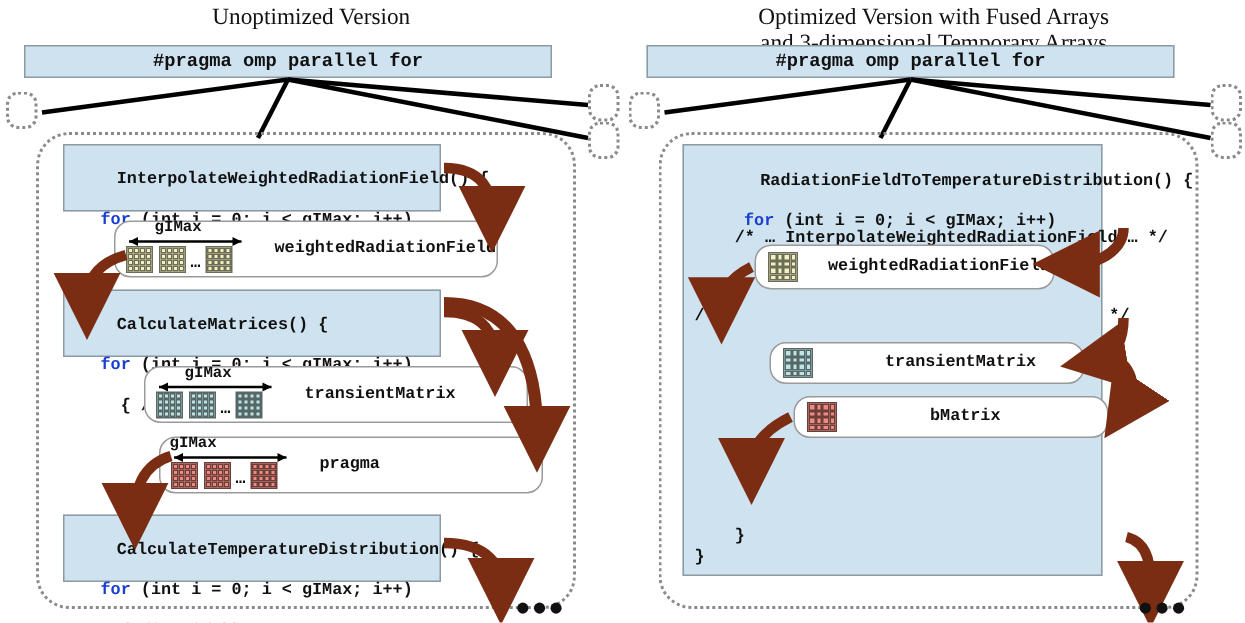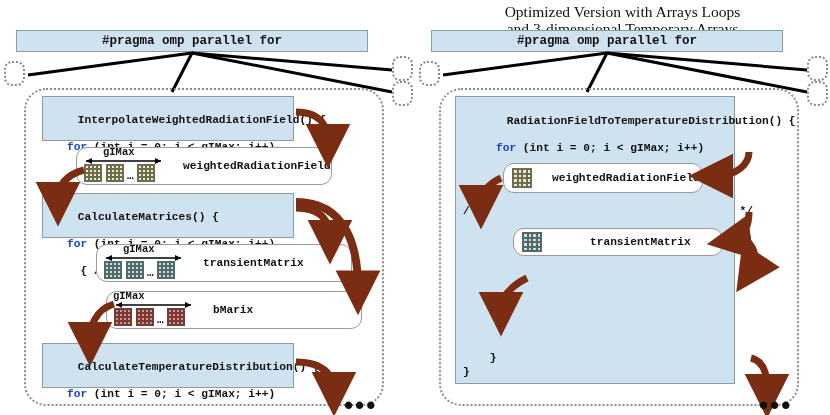--- a/index.html
+++ b/index.html
@@ -76,20 +76,21 @@
     position:absolute;font-size:26px;line-height:10px;color:#111;letter-spacing:2px;
     font-family:"Liberation Sans", sans-serif;font-weight:bold;
   }
 </style>
 </head>
 <body>
 
 <div class="panel left">
 
   <div class="ptitle">
+    <div>Unoptimized Version</div>
   </div>
 
   <div class="pragma">#pragma omp parallel for</div>
 
   <svg class="lines">
     <line x1="192" y1="53" x2="28" y2="75" stroke="#000" stroke-width="3"></line>
     <line x1="192" y1="53" x2="172" y2="92" stroke="#000" stroke-width="3"></line>
     <line x1="192" y1="53" x2="392" y2="70" stroke="#000" stroke-width="3"></line>
     <line x1="192" y1="53" x2="392" y2="92" stroke="#000" stroke-width="3"></line>
   </svg>
@@ -312,21 +313,21 @@
             <div class="cell" style="background: rgb(240, 138, 128); border: 0.5px solid rgb(108, 62, 58);"></div>
             <div class="cell" style="background: rgb(240, 138, 128); border: 0.5px solid rgb(108, 62, 58);"></div>
             <div class="cell" style="background: rgb(240, 138, 128); border: 0.5px solid rgb(108, 62, 58);"></div>
             <div class="cell" style="background: rgb(240, 138, 128); border: 0.5px solid rgb(108, 62, 58);"></div>
             <div class="cell" style="background: rgb(240, 138, 128); border: 0.5px solid rgb(108, 62, 58);"></div>
             <div class="cell" style="background: rgb(240, 138, 128); border: 0.5px solid rgb(108, 62, 58);"></div>
             <div class="cell" style="background: rgb(240, 138, 128); border: 0.5px solid rgb(108, 62, 58);"></div>
           </div>
       </div>
     </div>
-    <div class="arrlabel" style="margin-left:14px;">bMarix</div>
+    <div class="arrlabel" style="margin-left:14px;">pragma</div>
   </div>
 
   <div class="code" style="left:42px;top:343px;width:252px;height:45px;">
     <span>CalculateTemperatureDistribution() {</span>
     <br><span style="display:inline-block;width:16px;"></span><span class="kw">for</span><span> (int i = 0; i &lt; gIMax; i++)</span>
     <br><span style="display:inline-block;width:16px;"></span><span>  { /* … */ }}</span>
   </div>
 
   <svg class="lines">
     <defs>
@@ -350,21 +351,21 @@
 
     <path d="M296,362 C326,362 334,378 334,390" stroke="#7a2d12" stroke-width="7" fill="none" marker-end="url(#ah-l)"></path>
   </svg>
 
   <div class="bigdots" style="left:344px;top:400px;">•••</div>
 </div>
 
 <div class="panel right">
 
   <div class="ptitle">
-    <div>Optimized Version with Arrays Loops</div>
+    <div>Optimized Version with Fused Arrays</div>
     <div>and 3-dimensional Temporary Arrays</div>
   </div>
 
   <div class="pragma">#pragma omp parallel for</div>
 
   <svg class="lines">
     <line x1="192" y1="53" x2="28" y2="75" stroke="#000" stroke-width="3"></line>
     <line x1="192" y1="53" x2="172" y2="92" stroke="#000" stroke-width="3"></line>
     <line x1="192" y1="53" x2="392" y2="70" stroke="#000" stroke-width="3"></line>
     <line x1="192" y1="53" x2="392" y2="92" stroke="#000" stroke-width="3"></line>
@@ -375,20 +376,23 @@
   <div class="dotsq" style="left:392px;top:81px;"></div>
 
   <div class="dotbox" style="left:24px;top:88px;width:360px;height:318px;"></div>
 
   <div class="code" style="left:40px;top:96px;width:280px;height:288px;padding:4px 0 0 24px;">
     <span>RadiationFieldToTemperatureDistribution() {</span>
     <br><span style="display:inline-block;width:16px;"></span><span class="kw">for</span><span> (int i = 0; i &lt; gIMax; i++)</span>
     <br><span>    {</span>
   </div>
 
+  <div class="code" style="left:40px;top:139px;width:312px;height:15px;border:none;background:transparent;padding:0 0 0 8px;text-align:left;">
+    <span>/* … InterpolateWeightedRadiationField … */</span>
+  </div>
 
   <div class="arrbox" style="left:88px;top:163px;width:200px;height:30px;">
     <div class="grid" style="margin-left: 8px; grid-template-columns: repeat(4, 4.5px); grid-template-rows: repeat(4, 4.5px); border-color: rgb(109, 108, 86);">
         <div class="cell" style="background: rgb(242, 240, 192); border: 0.5px solid rgb(109, 108, 86);"></div>
         <div class="cell" style="background: rgb(242, 240, 192); border: 0.5px solid rgb(109, 108, 86);"></div>
         <div class="cell" style="background: rgb(242, 240, 192); border: 0.5px solid rgb(109, 108, 86);"></div>
         <div class="cell" style="background: rgb(242, 240, 192); border: 0.5px solid rgb(109, 108, 86);"></div>
         <div class="cell" style="background: rgb(242, 240, 192); border: 0.5px solid rgb(109, 108, 86);"></div>
         <div class="cell" style="background: rgb(242, 240, 192); border: 0.5px solid rgb(109, 108, 86);"></div>
         <div class="cell" style="background: rgb(242, 240, 192); border: 0.5px solid rgb(109, 108, 86);"></div>
@@ -426,20 +430,41 @@
         <div class="cell" style="background: rgb(191, 228, 228); border: 0.5px solid rgb(86, 103, 103);"></div>
         <div class="cell" style="background: rgb(191, 228, 228); border: 0.5px solid rgb(86, 103, 103);"></div>
         <div class="cell" style="background: rgb(191, 228, 228); border: 0.5px solid rgb(86, 103, 103);"></div>
         <div class="cell" style="background: rgb(191, 228, 228); border: 0.5px solid rgb(86, 103, 103);"></div>
         <div class="cell" style="background: rgb(191, 228, 228); border: 0.5px solid rgb(86, 103, 103);"></div>
         <div class="cell" style="background: rgb(191, 228, 228); border: 0.5px solid rgb(86, 103, 103);"></div>
       </div>
     <div class="arrlabel" style="margin-left:48px;">transientMatrix</div>
   </div>
 
+  <div class="arrbox" style="left:114px;top:264px;width:210px;height:28px;">
+    <div class="grid" style="margin-left: 8px; grid-template-columns: repeat(4, 4.5px); grid-template-rows: repeat(4, 4.5px); border-color: rgb(108, 62, 58);">
+        <div class="cell" style="background: rgb(240, 138, 128); border: 0.5px solid rgb(108, 62, 58);"></div>
+        <div class="cell" style="background: rgb(240, 138, 128); border: 0.5px solid rgb(108, 62, 58);"></div>
+        <div class="cell" style="background: rgb(240, 138, 128); border: 0.5px solid rgb(108, 62, 58);"></div>
+        <div class="cell" style="background: rgb(240, 138, 128); border: 0.5px solid rgb(108, 62, 58);"></div>
+        <div class="cell" style="background: rgb(240, 138, 128); border: 0.5px solid rgb(108, 62, 58);"></div>
+        <div class="cell" style="background: rgb(240, 138, 128); border: 0.5px solid rgb(108, 62, 58);"></div>
+        <div class="cell" style="background: rgb(240, 138, 128); border: 0.5px solid rgb(108, 62, 58);"></div>
+        <div class="cell" style="background: rgb(240, 138, 128); border: 0.5px solid rgb(108, 62, 58);"></div>
+        <div class="cell" style="background: rgb(240, 138, 128); border: 0.5px solid rgb(108, 62, 58);"></div>
+        <div class="cell" style="background: rgb(240, 138, 128); border: 0.5px solid rgb(108, 62, 58);"></div>
+        <div class="cell" style="background: rgb(240, 138, 128); border: 0.5px solid rgb(108, 62, 58);"></div>
+        <div class="cell" style="background: rgb(240, 138, 128); border: 0.5px solid rgb(108, 62, 58);"></div>
+        <div class="cell" style="background: rgb(240, 138, 128); border: 0.5px solid rgb(108, 62, 58);"></div>
+        <div class="cell" style="background: rgb(240, 138, 128); border: 0.5px solid rgb(108, 62, 58);"></div>
+        <div class="cell" style="background: rgb(240, 138, 128); border: 0.5px solid rgb(108, 62, 58);"></div>
+        <div class="cell" style="background: rgb(240, 138, 128); border: 0.5px solid rgb(108, 62, 58);"></div>
+      </div>
+    <div class="arrlabel" style="margin-left:62px;">bMatrix</div>
+  </div>
 
   <div style="position:absolute;left:48px;top:352px;
               font-family:'Liberation Mono',monospace;font-weight:bold;font-size:11.2px;color:#111;white-space:pre;">    }</div>
   <div style="position:absolute;left:48px;top:366px;
               font-family:'Liberation Mono',monospace;font-weight:bold;font-size:11.2px;color:#111;white-space:pre;">}</div>
 
   <svg class="lines">
     <defs>
       <marker id="ah-r" markerWidth="7" markerHeight="7" refX="2.6" refY="3.2" orient="auto">
         <polygon points="0,0 6.4,3.2 0,6.4" fill="#7a2d12"></polygon>

